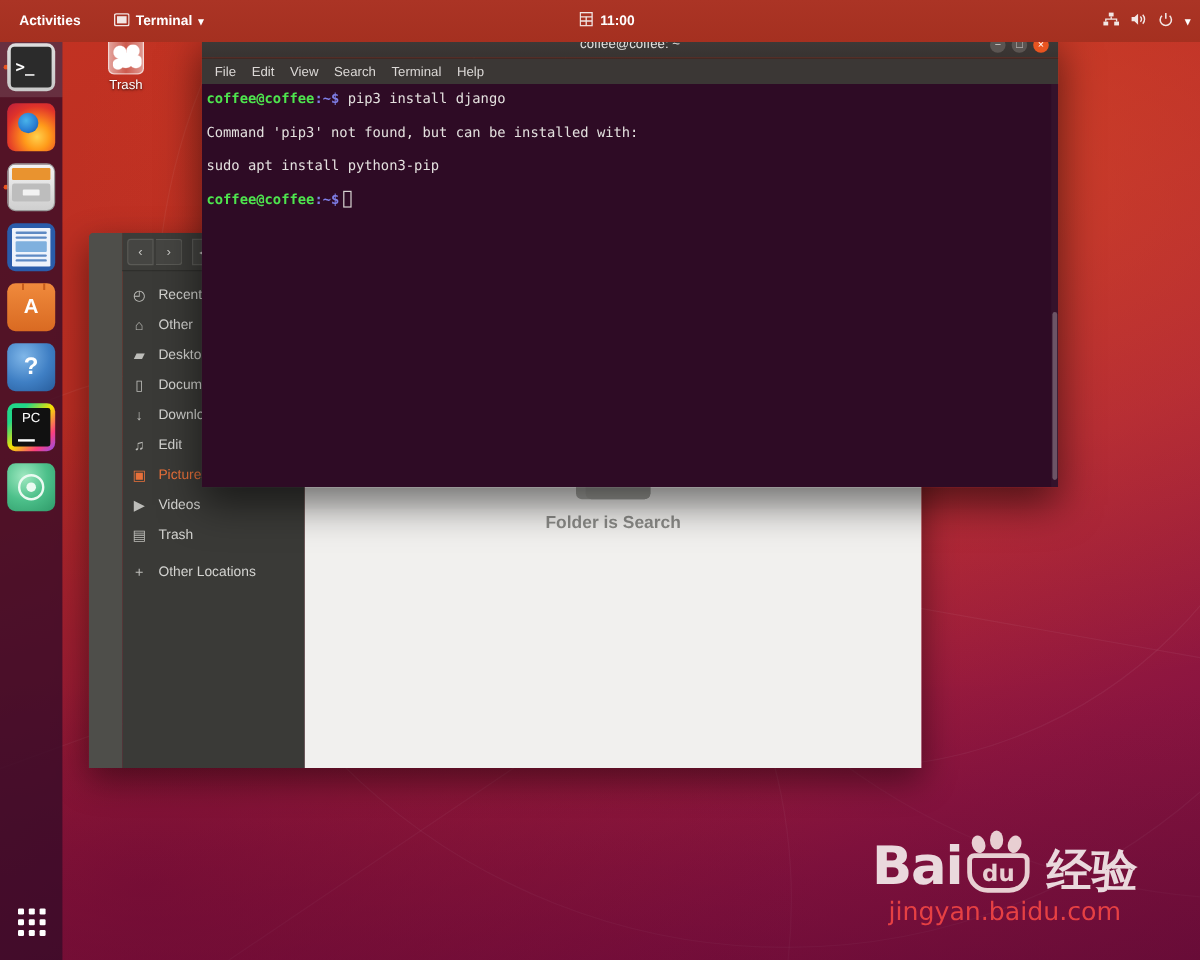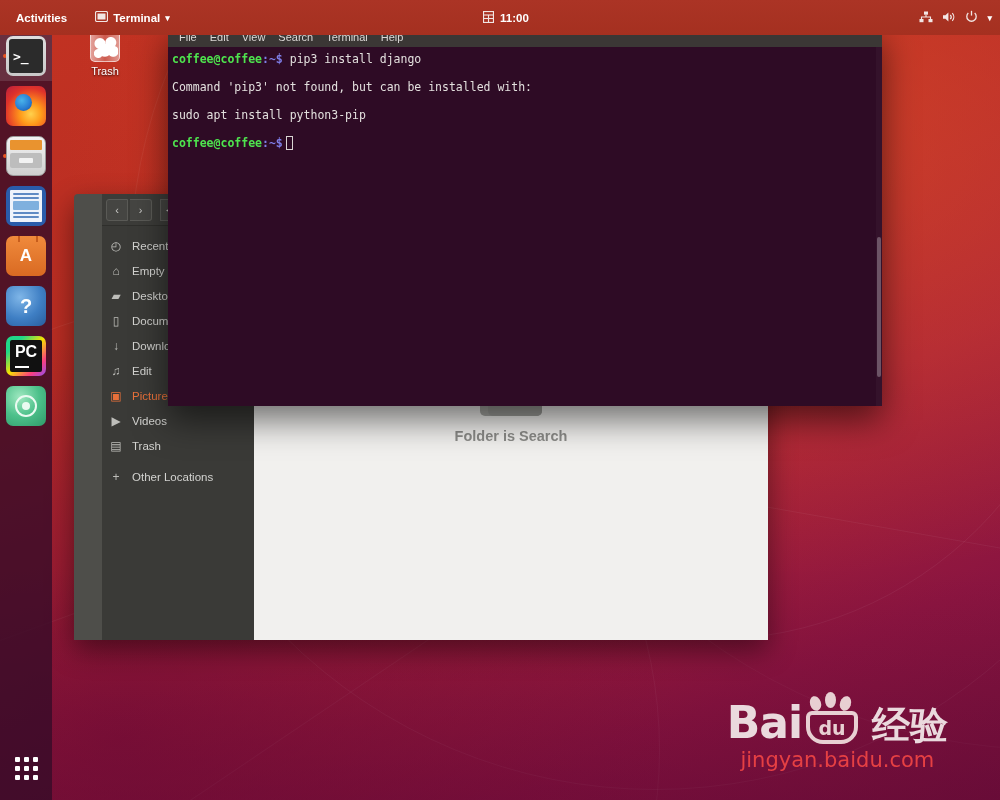--- a/index.html
+++ b/index.html
@@ -97,21 +97,21 @@
     font-weight:bold; font-size:17px; position:relative; }
   .ic-soft:before{ content:""; position:absolute; top:-4px; left:12px; width:16px; height:8px;
     border:2px solid #c75d1c; border-bottom:none; border-radius:5px 5px 0 0; }
   .ic-help{ border-radius:50%;
     background:radial-gradient(circle at 35% 28%, #7fb6e8 0%, #3f7fc4 55%, #285d9c 100%);
     display:flex; align-items:center; justify-content:center;
     color:#fff; font-weight:bold; font-size:20px; }
   .ic-pc{ background:linear-gradient(135deg,#21d789 0%,#21d789 22%,#f6e200 50%,#fc3f7e 78%,#8e4ff0 100%);
     border-radius:5px; padding:4px; }
   .ic-pc .inner{ background:#111; width:100%; height:100%; border-radius:2px; color:#fff;
-    font-size:16px; font-weight:bold; display:flex; align-items:flex-start;
+    font-size:11px; font-weight:normal; display:flex; align-items:flex-start;
     justify-content:center; padding-top:3px; position:relative; }
   .ic-pc .inner:after{ content:""; position:absolute; left:5px; bottom:4px; width:14px; height:2px;
     background:#fff; }
   .ic-atom{ border-radius:50%;
     background:radial-gradient(circle at 35% 28%, #9fe8c0 0%, #4cc08a 50%, #2f9a69 100%);
     display:flex; align-items:center; justify-content:center; }
   .ic-atom .nuc{ width:22px; height:22px; border:2px solid #eafaf1; border-radius:50%;
     position:relative; }
   .ic-atom .nuc:before{ content:""; position:absolute; inset:5px; background:#eafaf1; border-radius:50%; }
 
@@ -406,21 +406,21 @@
         </div>
       </div>
 
       <div class="places">
         <div class="place">
           <span class="pi">◴</span>
           <span>Recent</span>
         </div>
         <div class="place">
           <span class="pi">⌂</span>
-          <span>Empty</span>
+          <span>Other</span>
         </div>
         <div class="place">
           <span class="pi">▰</span>
           <span>Desktop</span>
         </div>
         <div class="place">
           <span class="pi">▯</span>
           <span>Documents</span>
         </div>
         <div class="place">
@@ -456,20 +456,28 @@
           <div class="tab"></div>
             <div class="back"></div>
             <div class="front"></div>
         </div>
         <div class="txt">Folder is Search</div>
       </div>
     </div>
   </div>
 
   <div id="terminal">
+    <div class="tbar">
+      <div class="title">coffee@coffee: ~</div>
+      <div class="ctrls">
+        <div class="cb">−</div>
+        <div class="cb">□</div>
+        <div class="cb close">×</div>
+      </div>
+    </div>
 
     <div class="menubar">
       <span>File</span>
       <span>Edit</span>
       <span>View</span>
       <span>Search</span>
       <span>Terminal</span>
       <span>Help</span>
     </div>
 

